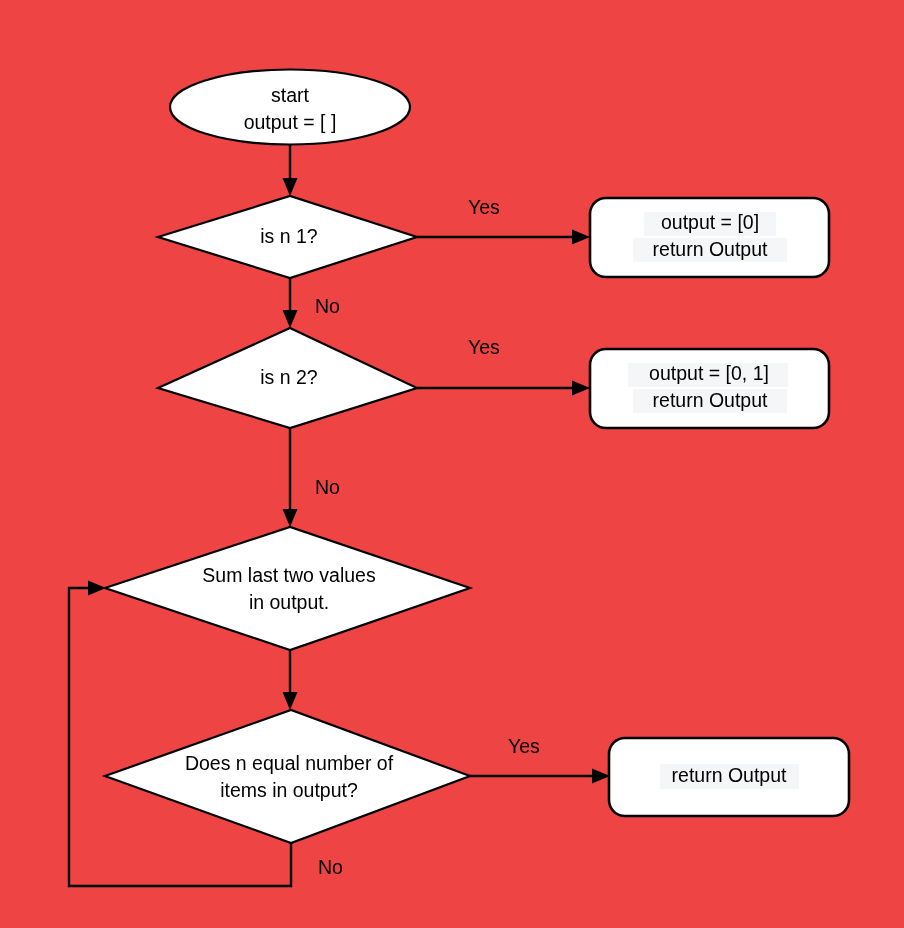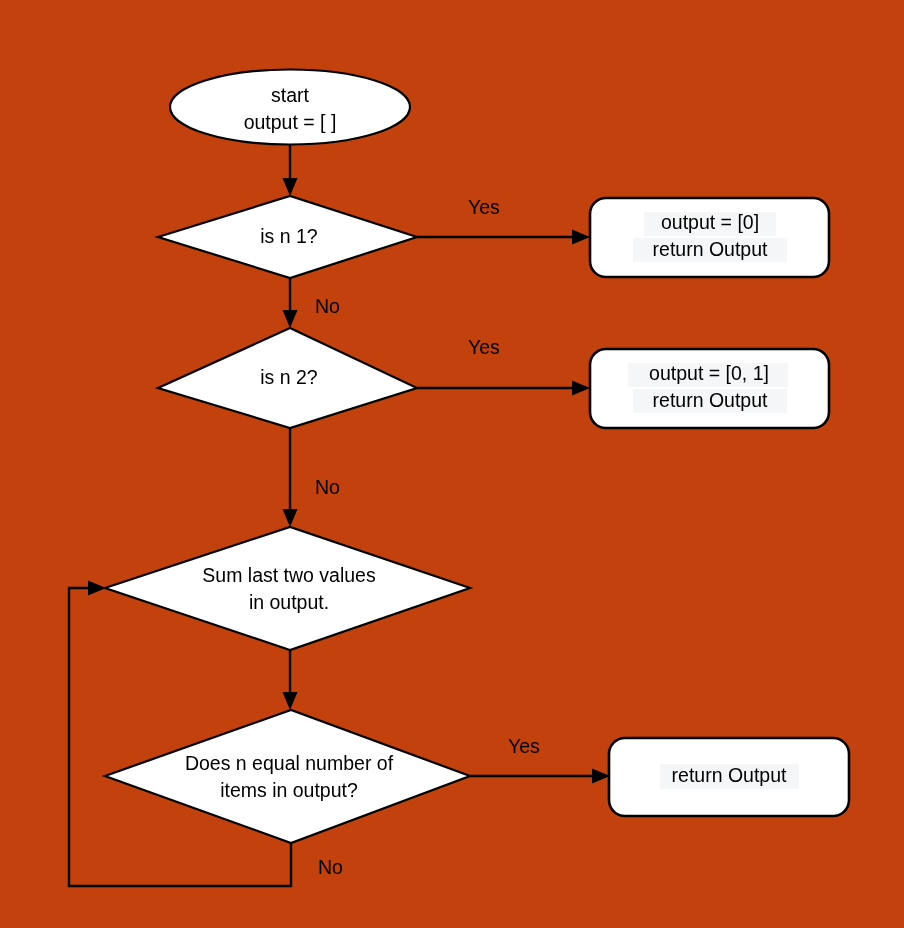--- a/index.html
+++ b/index.html
@@ -10,21 +10,21 @@
   body {
     width: 904px;
     height: 928px;
     font-family: "Liberation Sans", sans-serif;
     overflow: hidden;
   }
   #flowchart-root {
     position: relative;
     width: 904px;
     height: 928px;
-    background: #c2410c;
+    background: #ef4444;
   }
   svg.flow-canvas {
     display: block;
     width: 904px;
     height: 928px;
   }
   .shape-outline {
     fill: #ffffff;
     stroke: #000000;
     stroke-width: 2.2;

